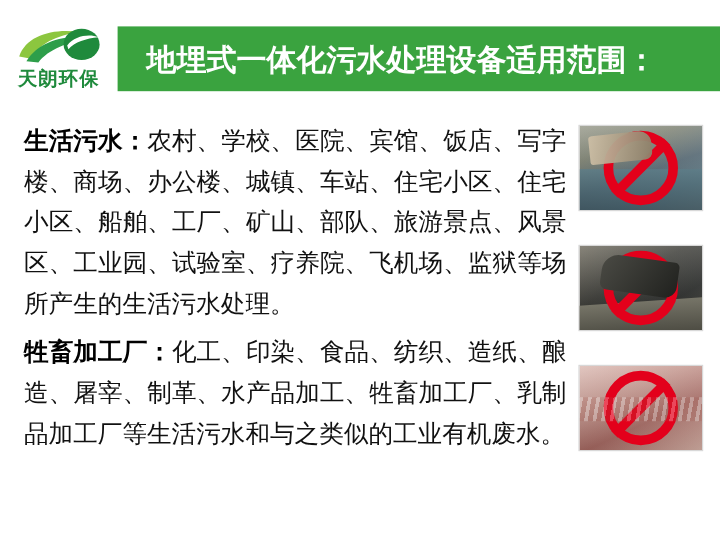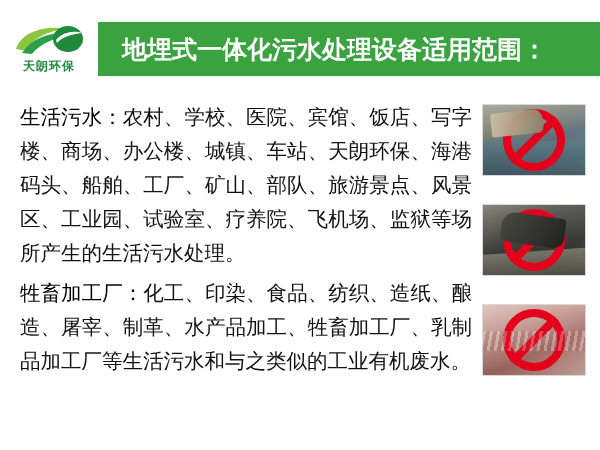--- a/index.html
+++ b/index.html
@@ -41,21 +41,21 @@
     flex: 0 0 auto;
   }
   .logo-mark {
     width: 74px;
     height: 34px;
     position: relative;
   }
   .logo-mark svg { display: block; }
   .logo-text {
     margin-top: 1px;
-    font-size: 12px;
+    font-size: 16px;
     letter-spacing: 1px;
     color: #1f8a3c;
     font-family: "DejaVu Sans", "Liberation Sans", sans-serif;
     font-weight: bold;
     white-space: nowrap;
   }
   .title-bar {
     flex: 1 1 auto;
     height: 54px;
     background: #3aa33f;
@@ -85,21 +85,21 @@
     line-height: 34px;
     color: #111111;
     text-align: justify;
     letter-spacing: 0px;
     font-family: "DejaVu Sans", "Liberation Sans", sans-serif;
   }
   .para.second {
     margin-top: 6px;
   }
   .lead {
-    font-weight: normal;
+    font-weight: bold;
     color: #000000;
   }
 
   
   .img-col {
     position: absolute;
     right: 14px;
     top: 104px;
     width: 104px;
   }
@@ -215,21 +215,21 @@
       <div class="logo-text">天朗环保</div>
     </div>
 
     <div class="title-bar">
       <div class="title-text">地埋式一体化污水处理设备适用范围：</div>
     </div>
   </div>
 
   <div class="content">
     <div class="para">
-      <span class="lead">生活污水：</span><span>农村、学校、医院、宾馆、饭店、写字楼、商场、办公楼、城镇、车站、天朗环保、海港码头、船舶、工厂、矿山、部队、旅游景点、风景区、工业园、试验室、疗养院、飞机场、监狱等场所产生的生活污水处理。</span>
+      <span class="lead">生活污水：</span><span>农村、学校、医院、宾馆、饭店、写字楼、商场、办公楼、城镇、车站、住宅小区、住宅小区、船舶、工厂、矿山、部队、旅游景点、风景区、工业园、试验室、疗养院、飞机场、监狱等场所产生的生活污水处理。</span>
     </div>
     <div class="para second">
       <span class="lead">牲畜加工厂：</span><span>化工、印染、食品、纺织、造纸、酿造、屠宰、制革、水产品加工、牲畜加工厂、乳制品加工厂等生活污水和与之类似的工业有机废水。</span>
     </div>
   </div>
 
   <div class="img-col">
 
     <div class="photo photo-1">
       <div class="no-sign">

